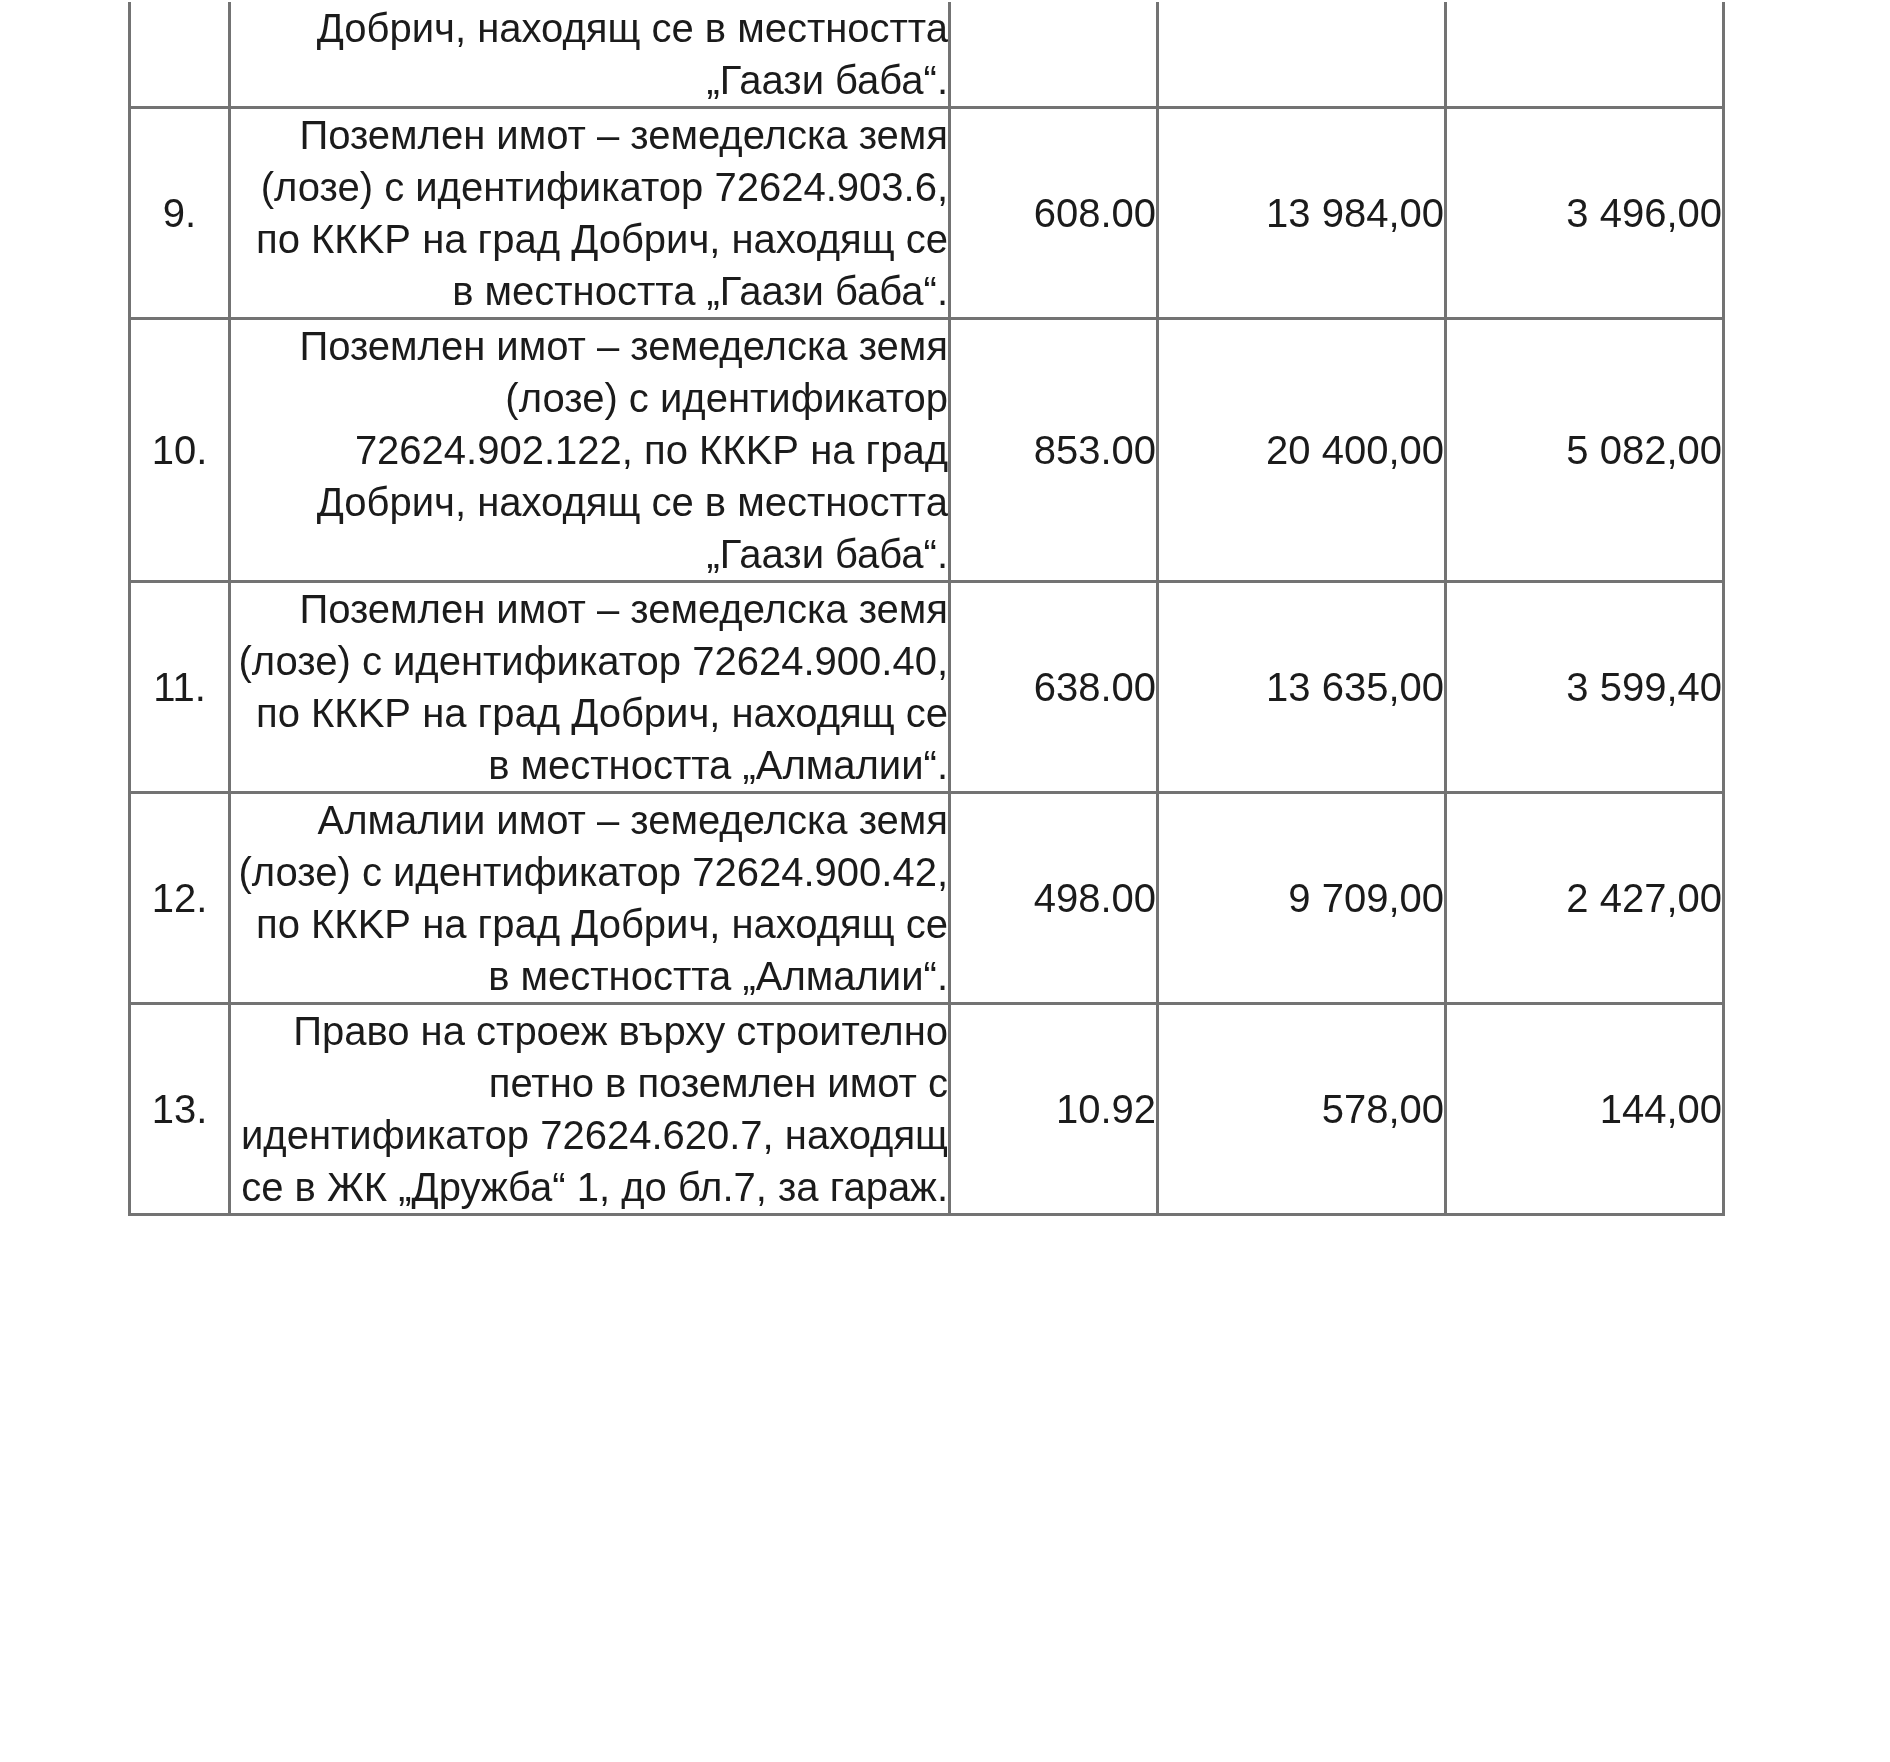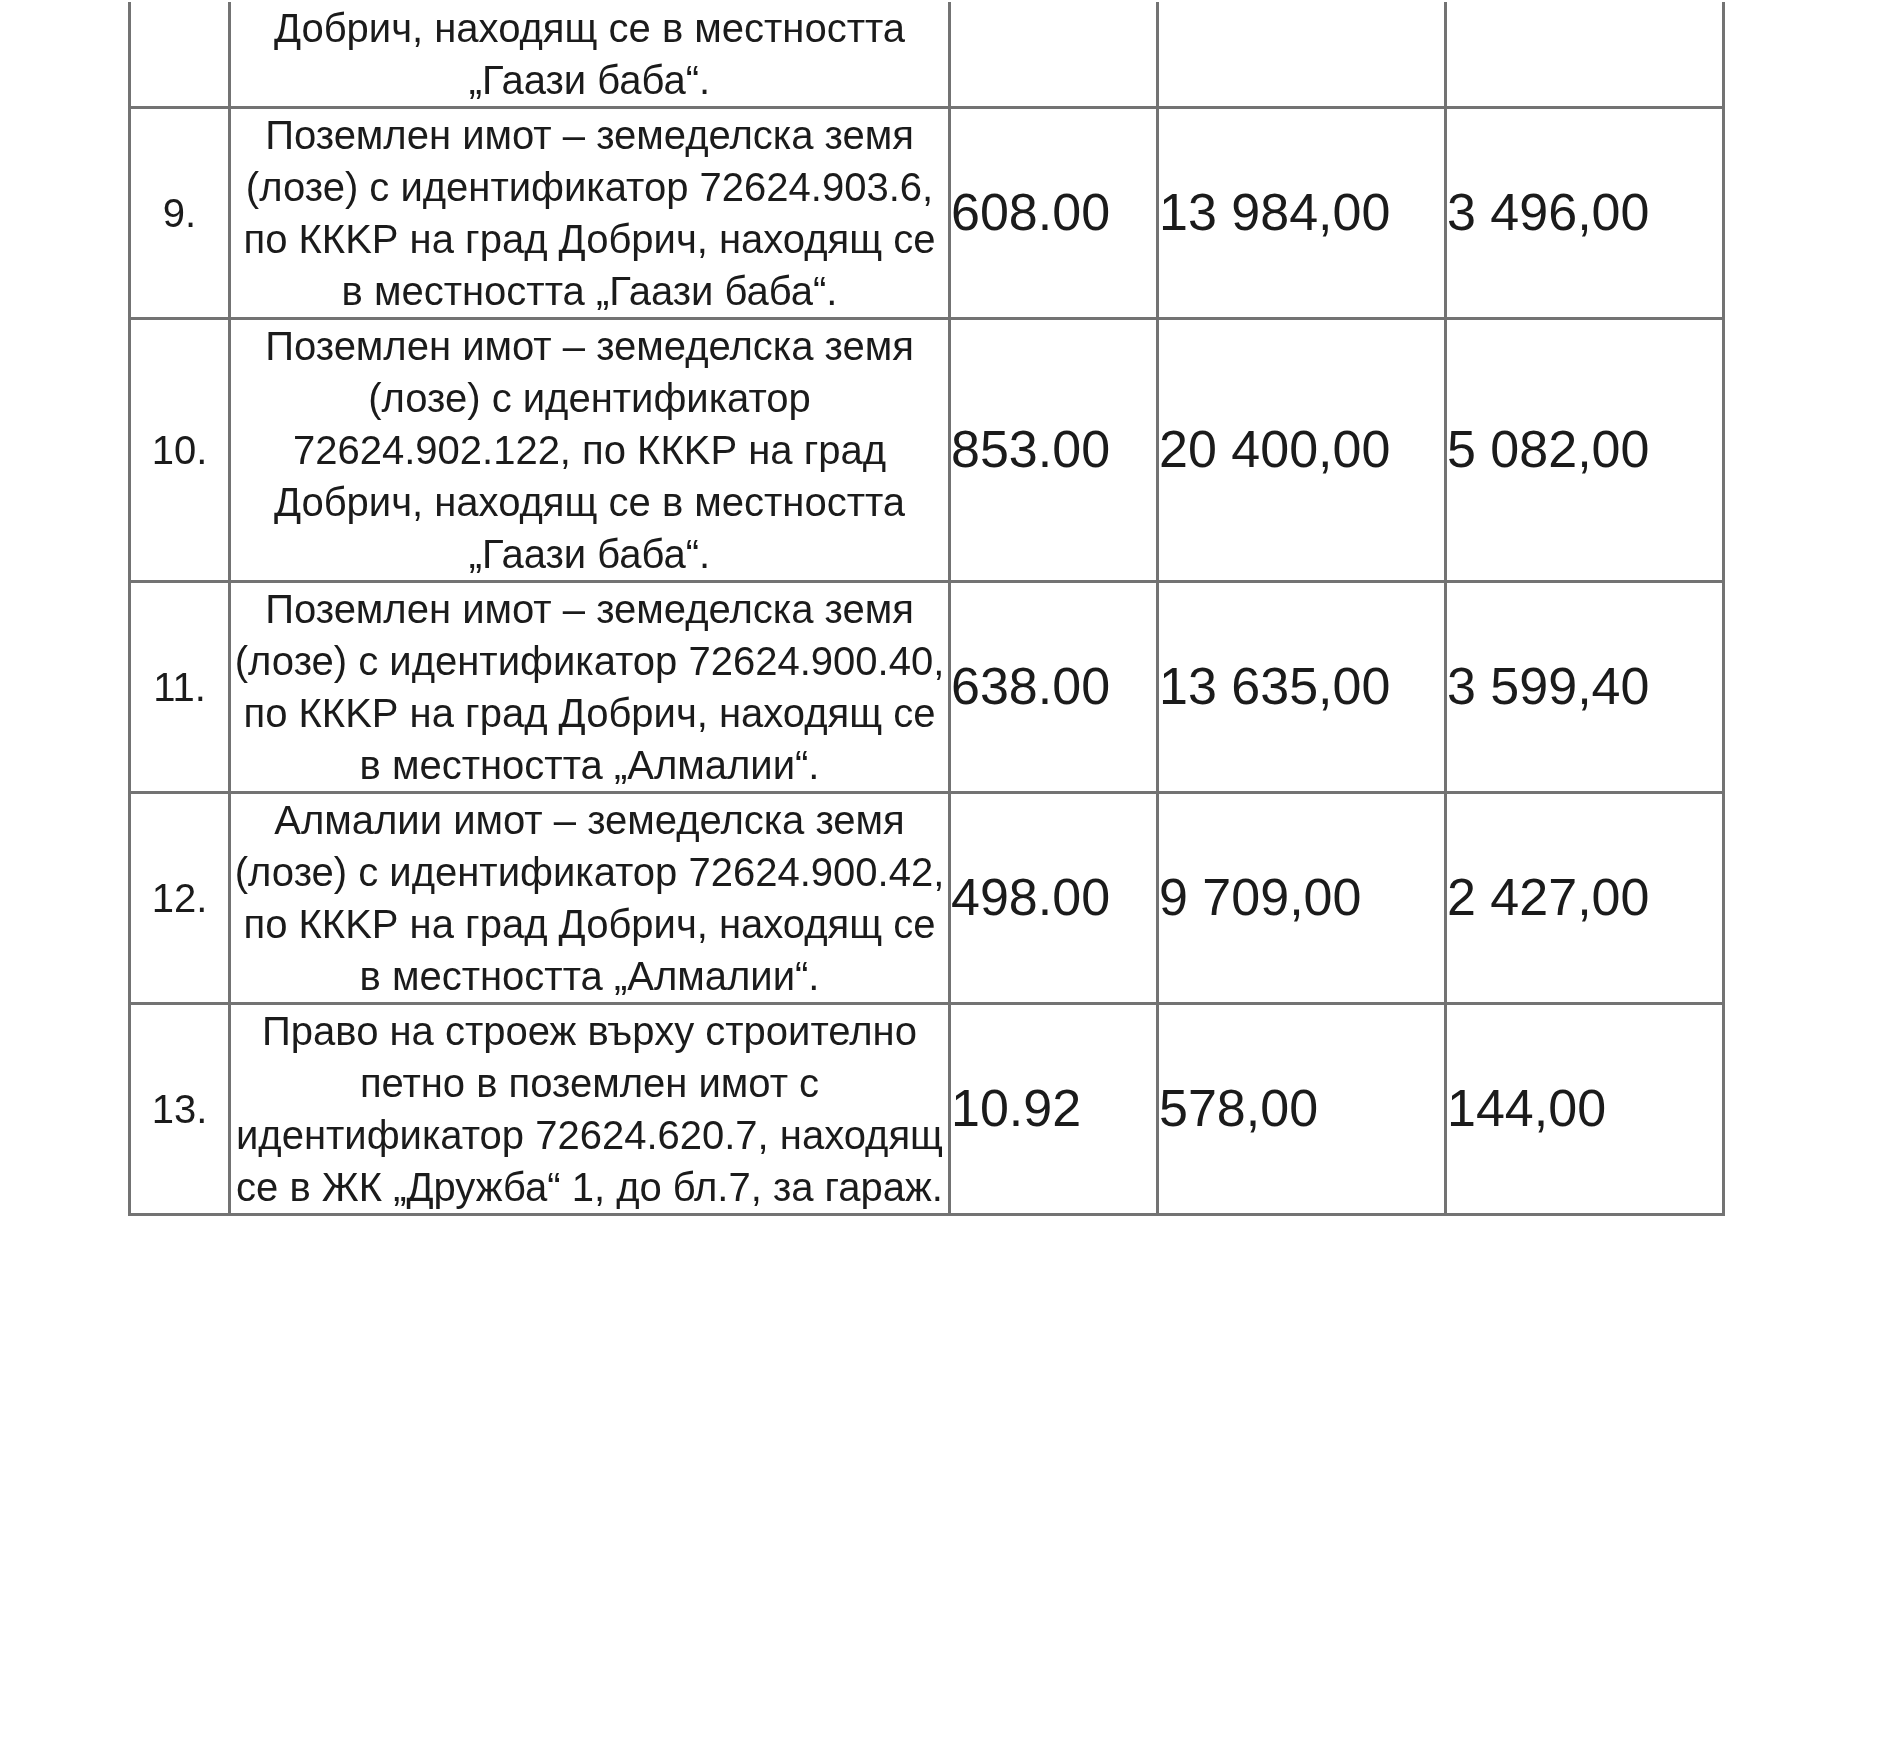--- a/index.html
+++ b/index.html
@@ -41,28 +41,28 @@
   col.c-val1   { width: 288px; }
   col.c-val2   { width: 278px; }
 
   .cell-num {
     text-align: center;
     font-size: 40px;
     line-height: 1.30;
     padding: 6px 4px;
   }
   .cell-desc {
-    text-align: center;
+    text-align: right;
     font-size: 40px;
     line-height: 1.30;
     padding: 10px 8px 12px 18px;
   }
   .cell-area, .cell-val {
-    text-align: left;
-    font-size: 52px;
+    text-align: right;
+    font-size: 40px;
     line-height: 1.30;
     padding: 6px 6px;
   }
 </style>
 </head>
 <body>
 
 <div class="page">
   <table class="doc-table">
     <colgroup>

